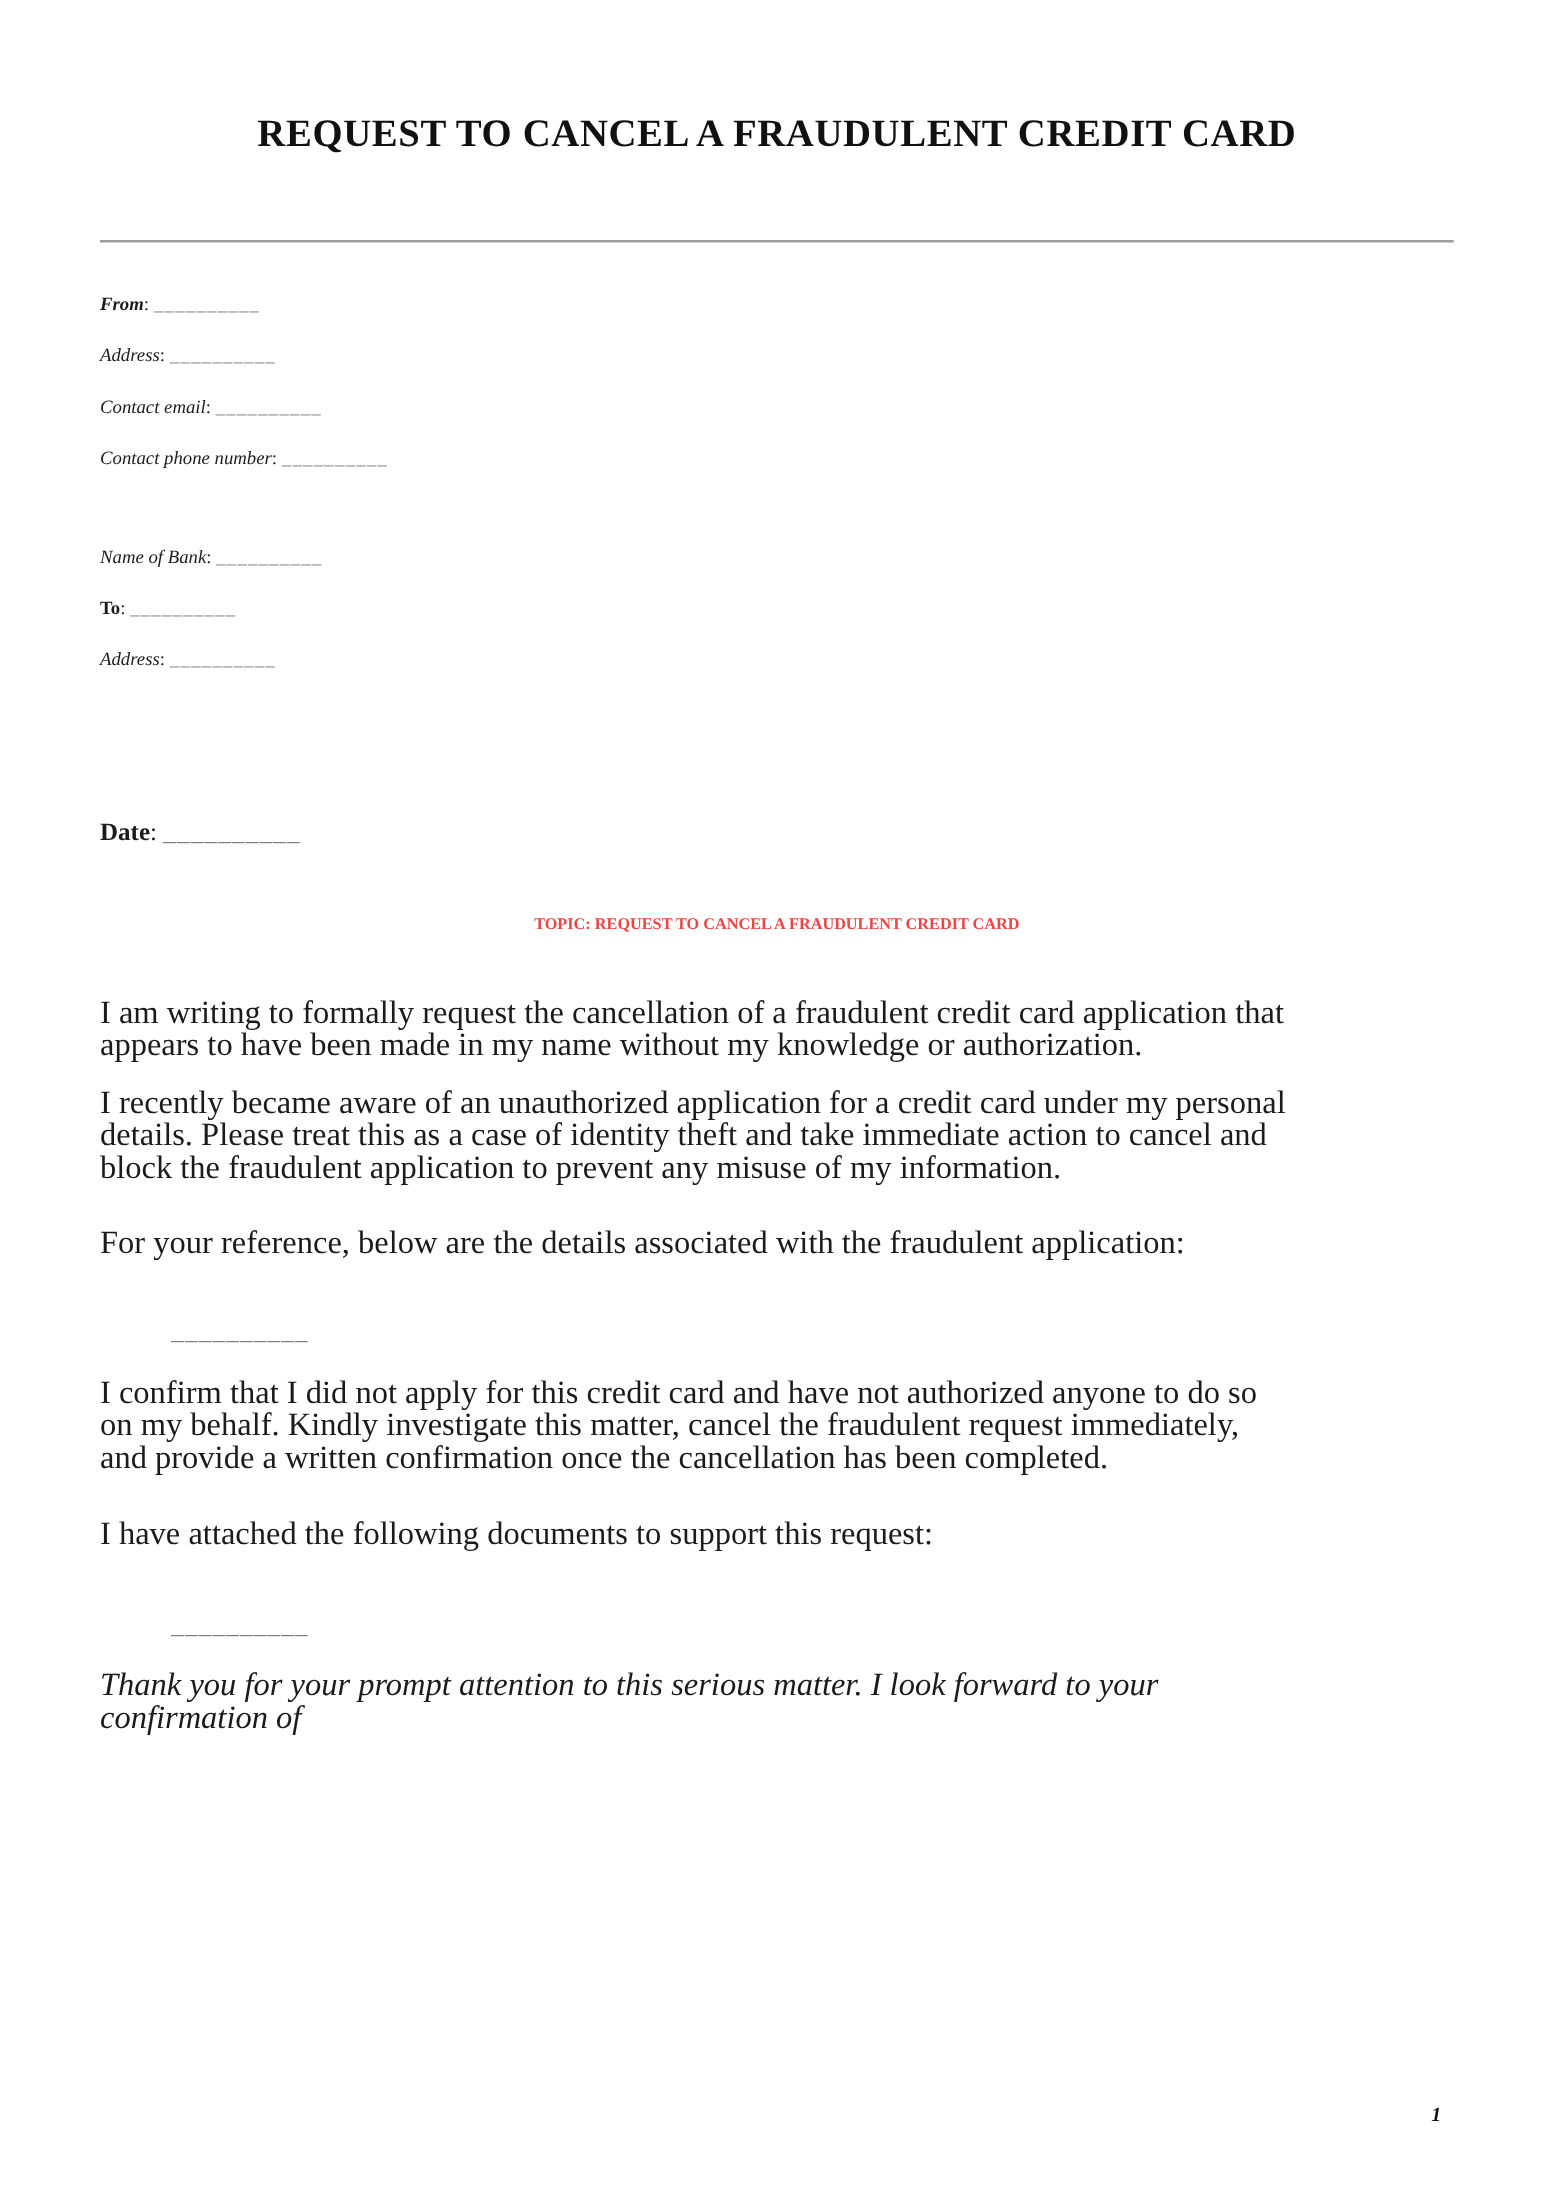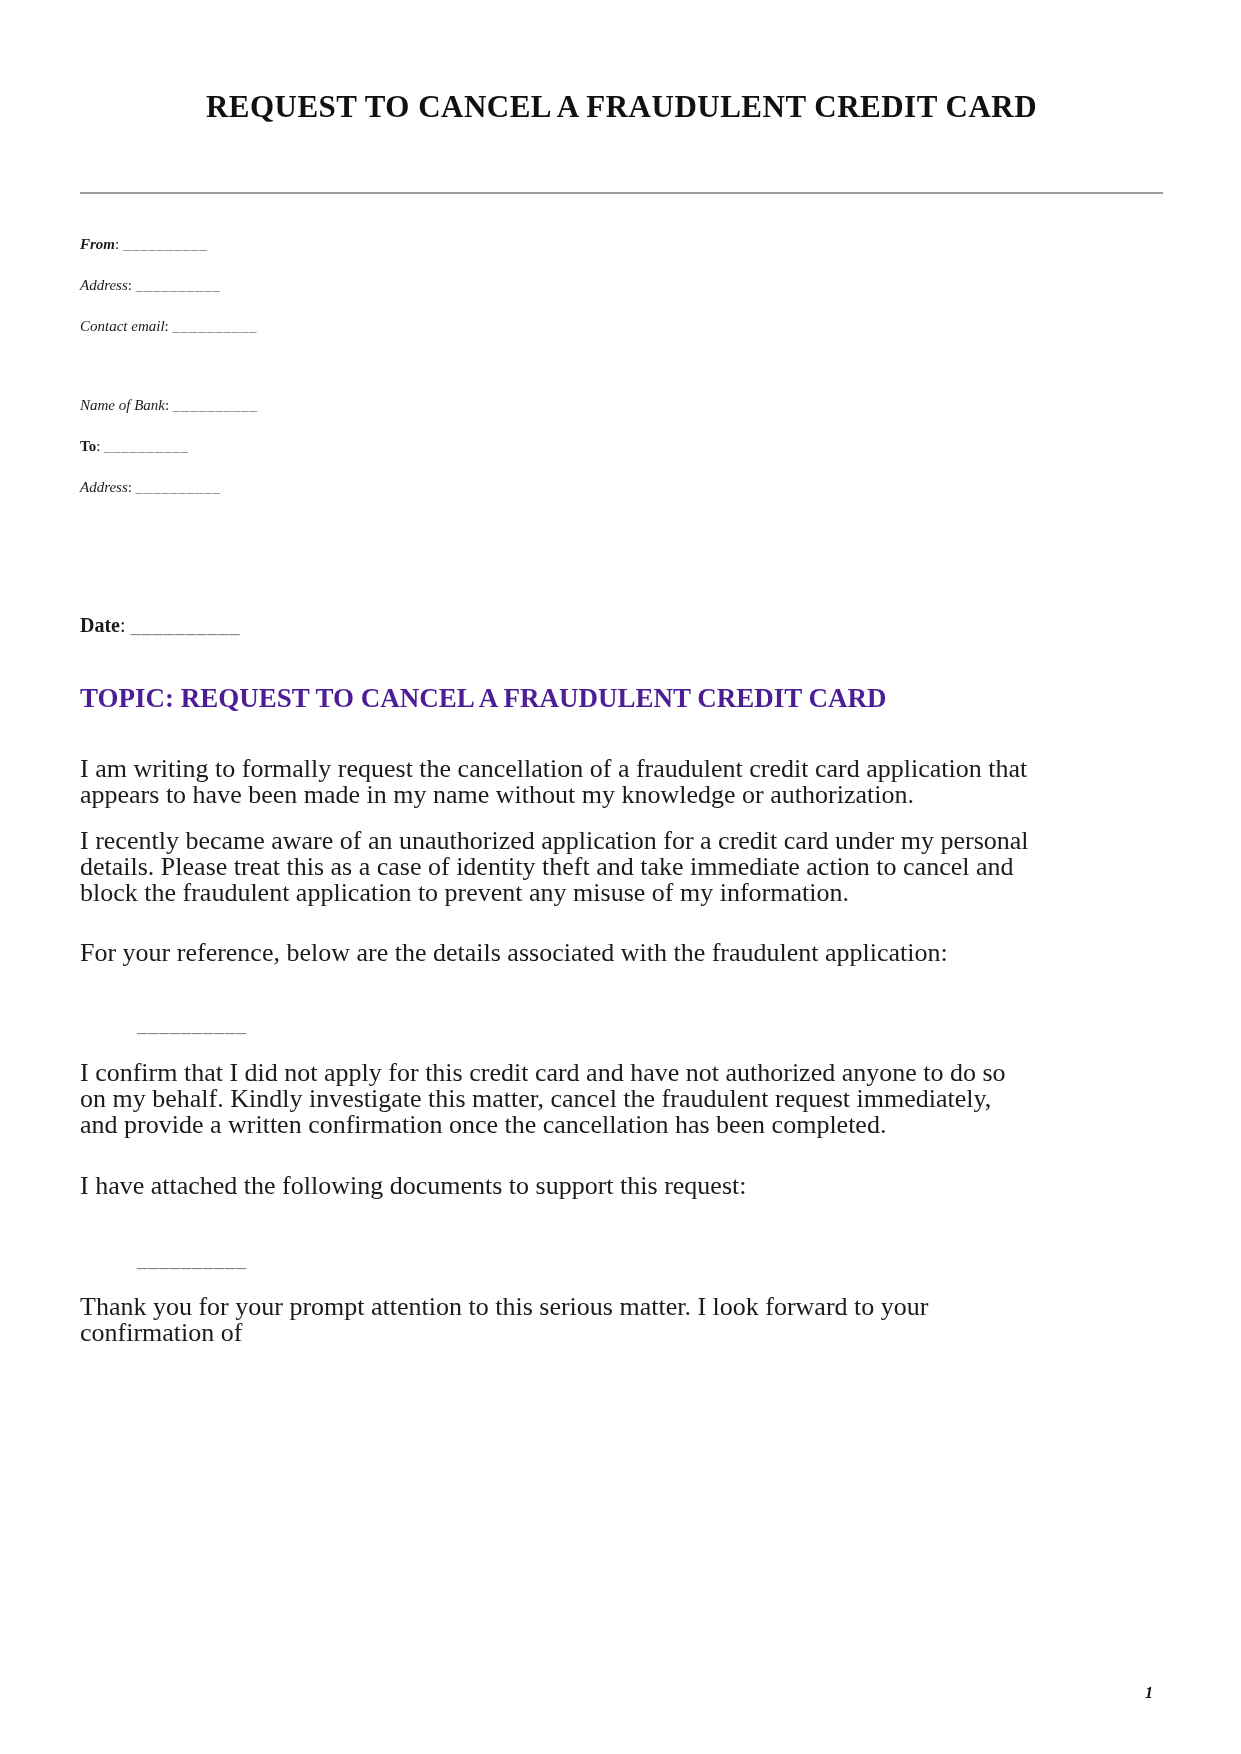--- a/index.html
+++ b/index.html
@@ -42,44 +42,45 @@
   .date-row { margin-top: 96px; font-size: 20px; line-height: 42px; }
   .lbl-bold-italic { font-weight: bold; font-style: italic; }
   .lbl-italic { font-style: italic; }
   .lbl-bold { font-weight: bold; }
   .blank {
     color: #7e7e7e;
     letter-spacing: 1px;
   }
   .topic-heading {
     margin: 30px 0 0 0;
-    font-size: 27px;
+    text-align: center;
+    font-size: 13px;
     line-height: 44px;
     font-weight: bold;
-    color: #4c1d95;
+    color: #ef4444;
   }
   .salutation {
     margin: 28px 0 0 0;
     font-size: 20px;
     line-height: 42px;
   }
   .para {
     font-size: 26px;
     line-height: 26px;
     max-width: 952px;
     margin: 0;
   }
   .mt36 { margin-top: 36px; }
   .mt20 { margin-top: 20px; }
   .mt34 { margin-top: 34px; }
   .mt37 { margin-top: 37px; }
   .mt15 { margin-top: 15px; }
   .mt35 { margin-top: 35px; }
   .mt39 { margin-top: 39px; }
-  .mt14 { margin-top: 14px; }
+  .mt14 { margin-top: 14px; font-style: italic; }
   .indent-blank {
     font-size: 20px;
     line-height: 42px;
     padding-left: 57px;
   }
   .page-number {
     position: absolute;
     right: 88px;
     bottom: 52px;
     font-size: 16px;
@@ -94,20 +95,21 @@
 <div class="page">
 
   <h1 class="doc-title">REQUEST TO CANCEL A FRAUDULENT CREDIT CARD</h1>
 
   <hr class="rule">
 
   <div class="field-block sender">
     <div class="field-row"><span class="lbl-bold-italic">From</span><span>:</span> <span class="blank">__________</span></div>
     <div class="field-row"><span class="lbl-italic">Address</span><span>:</span> <span class="blank">__________</span></div>
     <div class="field-row"><span class="lbl-italic">Contact email</span><span>:</span> <span class="blank">__________</span></div>
+    <div class="field-row"><span class="lbl-italic">Contact phone number</span><span>:</span> <span class="blank">__________</span></div>
   </div>
 
   <div class="field-block recipient">
     <div class="field-row"><span class="lbl-italic">Name of Bank</span><span>:</span> <span class="blank">__________</span></div>
     <div class="field-row"><span class="lbl-bold">To</span><span>:</span> <span class="blank">__________</span></div>
     <div class="field-row"><span class="lbl-italic">Address</span><span>:</span> <span class="blank">__________</span></div>
   </div>
 
   <div class="date-row"><span class="lbl-bold">Date</span><span>:</span> <span class="blank">__________</span></div>
 

